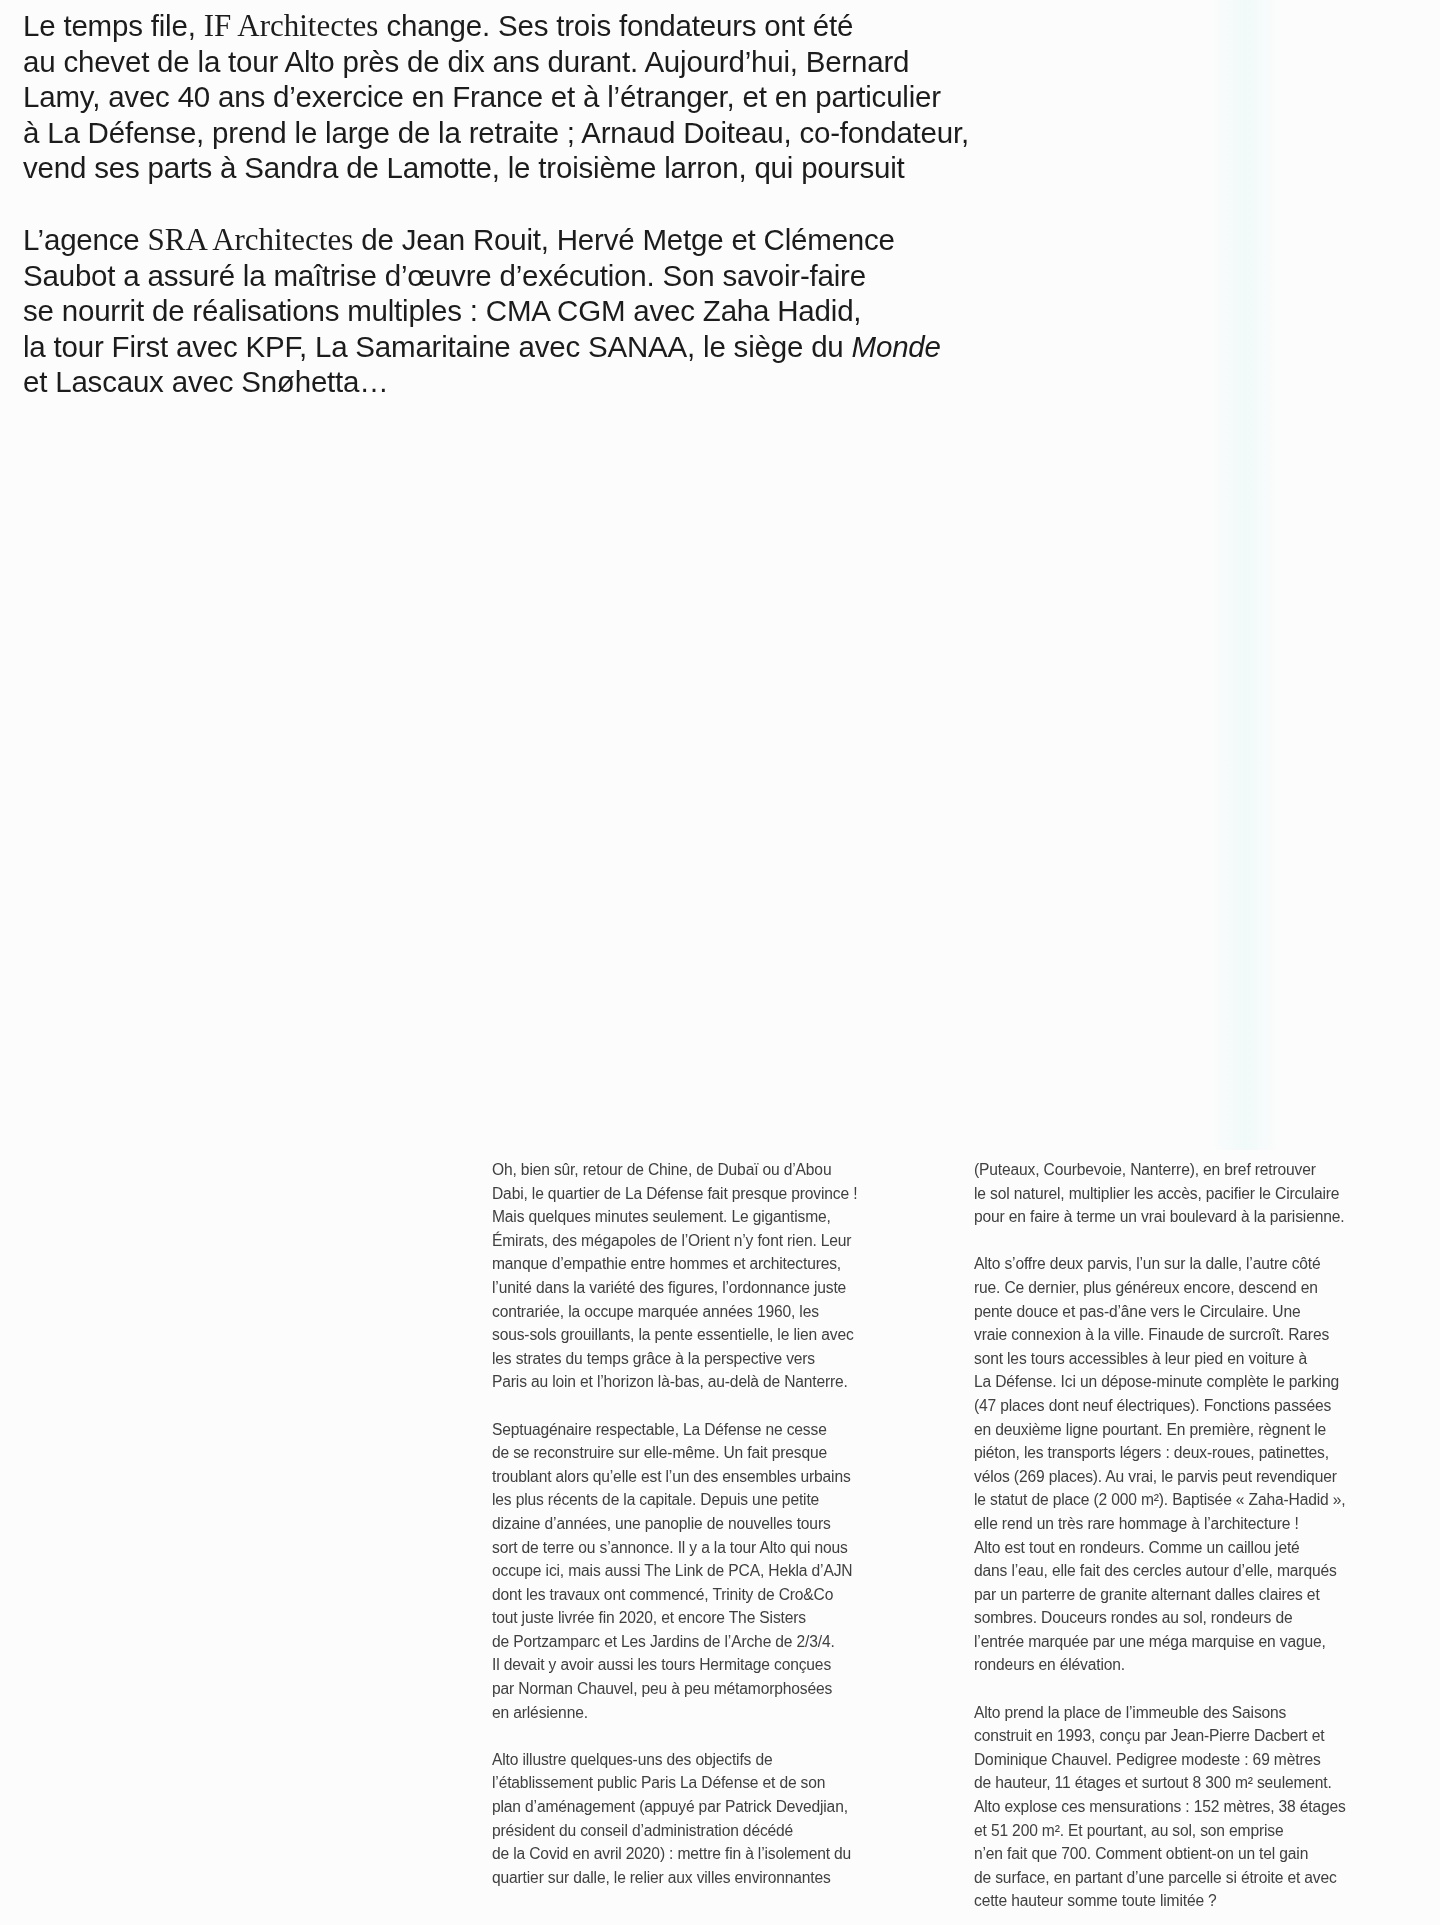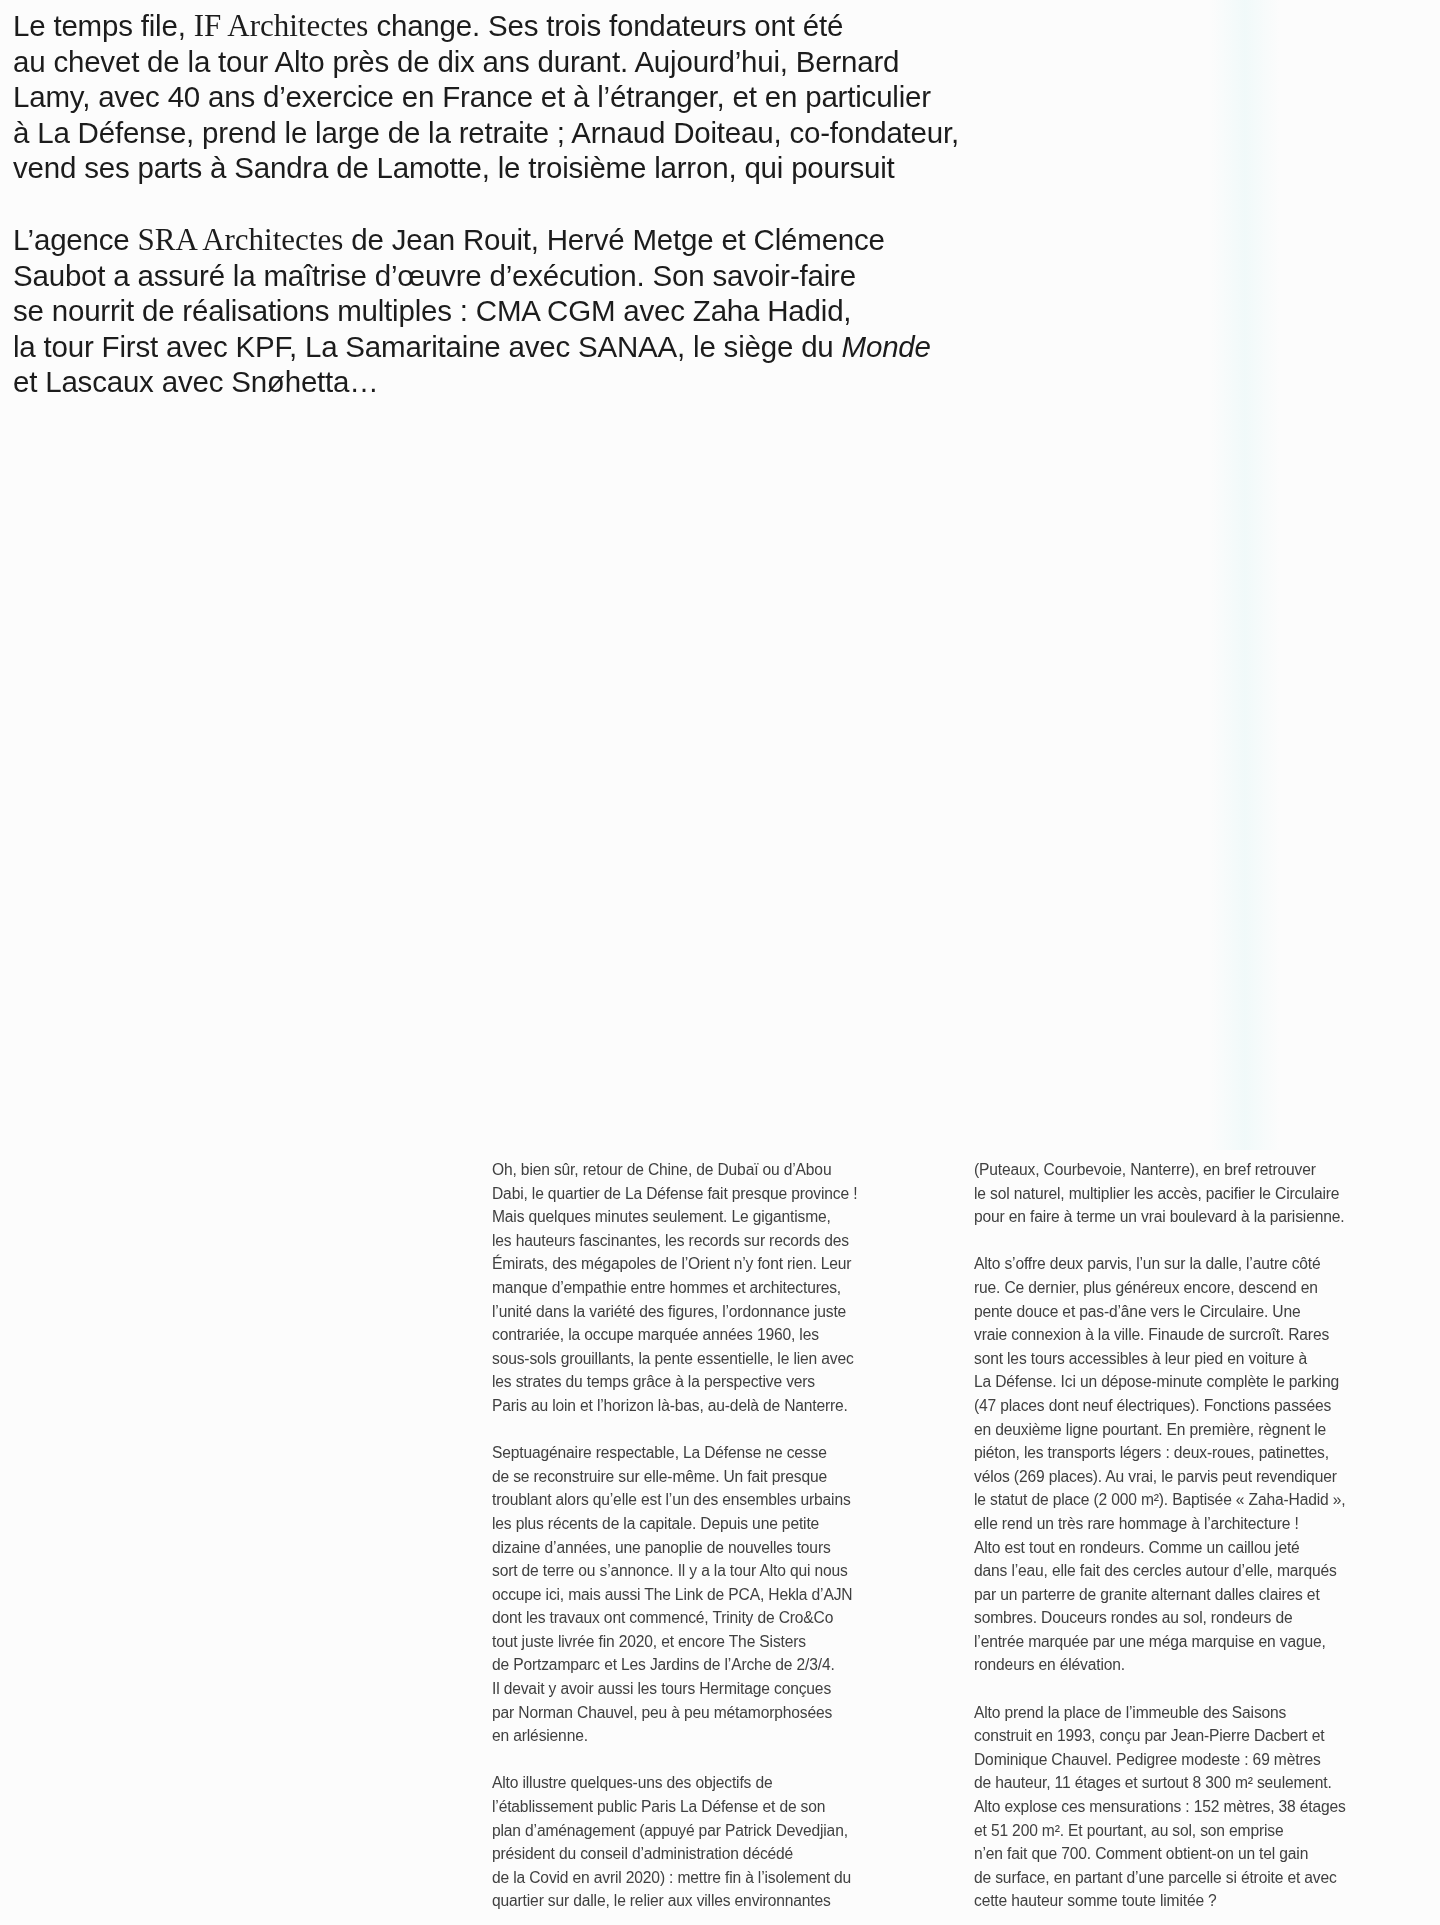--- a/index.html
+++ b/index.html
@@ -19,21 +19,21 @@
       position: absolute;
       left: 1210px;
       top: 0;
       width: 70px;
       height: 1150px;
       background: linear-gradient(to right, rgba(240,250,250,0), rgba(236,248,248,0.7), rgba(240,250,250,0));
       pointer-events: none;
     }
     .intro {
       position: absolute;
-      left: 13px;
+      left: 23px;
       top: 8px;
       width: 1200px;
     }
     .intro p {
       margin: 0 0 36px 0;
       font-size: 29.5px;
       line-height: 35.6px;
       letter-spacing: -0.2px;
       color: #1c1c1c;
     }
@@ -88,21 +88,20 @@
     <span class="line"><span>la tour First avec KPF, La Samaritaine avec SANAA, le siège du </span><span class="ital">Monde</span></span>
     <span class="line">et Lascaux avec Snøhetta…</span>
   </p>
 </section>
 
 <section class="col col-left">
   <p>
     <span class="line">Oh, bien sûr, retour de Chine, de Dubaï ou d’Abou</span>
     <span class="line">Dabi, le quartier de La Défense fait presque province !</span>
     <span class="line">Mais quelques minutes seulement. Le gigantisme,</span>
-    <span class="line">les hauteurs fascinantes, les records sur records des</span>
     <span class="line">Émirats, des mégapoles de l’Orient n’y font rien. Leur</span>
     <span class="line">manque d’empathie entre hommes et architectures,</span>
     <span class="line">l’unité dans la variété des figures, l’ordonnance juste</span>
     <span class="line">contrariée, la occupe marquée années 1960, les</span>
     <span class="line">sous-sols grouillants, la pente essentielle, le lien avec</span>
     <span class="line">les strates du temps grâce à la perspective vers</span>
     <span class="line">Paris au loin et l’horizon là-bas, au-delà de Nanterre.</span>
   </p>
   <p>
     <span class="line">Septuagénaire respectable, La Défense ne cesse</span>

